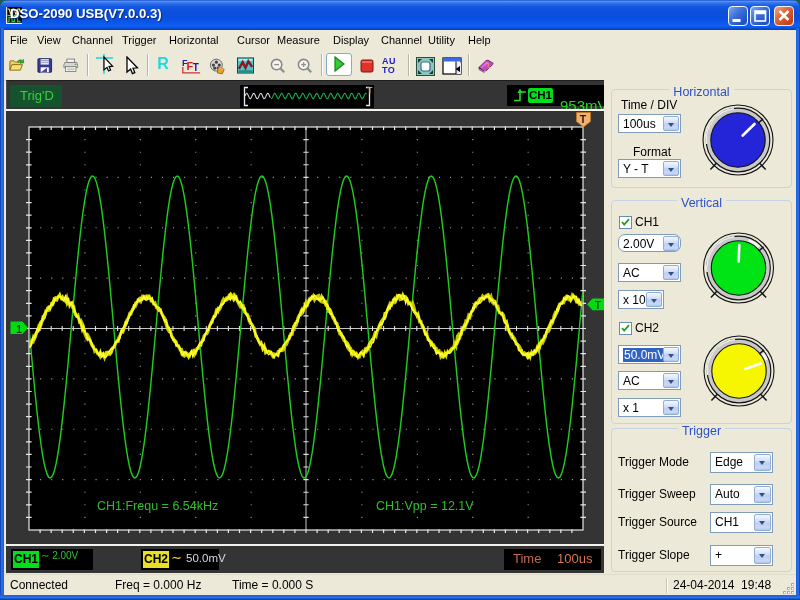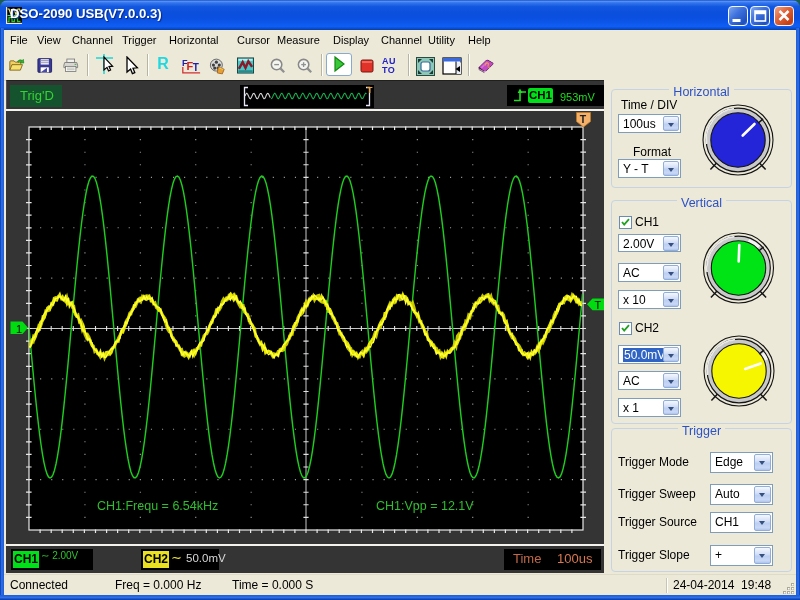--- a/index.html
+++ b/index.html
@@ -202,21 +202,21 @@
           <polyline points="0.0,10.0 0.9,8.0 1.8,7.2 2.7,8.2 3.6,10.3 4.5,12.2 5.4,12.8 6.3,11.6 7.2,9.5 8.1,7.7 9.0,7.3 9.9,8.6 10.8,10.7 11.7,12.5 12.6,12.7 13.5,11.2 14.4,9.0 15.3,7.4 16.2,7.4 17.1,9.0 18.0,11.2 18.9,12.7 19.8,12.5 20.7,10.7 21.6,8.6 22.5,7.3 23.4,7.7 24.3,9.5 25.2,11.6" fill="none" stroke="#d8d8d8" stroke-width="1.05"></polyline>
           <polyline points="26.1,12.8 27.0,12.2 27.9,10.3 28.8,8.2 29.7,7.2 30.6,8.0 31.5,10.0 32.4,12.0 33.3,12.8 34.2,11.8 35.1,9.7 36.0,7.8 36.9,7.2 37.8,8.4 38.7,10.5 39.6,12.3 40.5,12.7 41.4,11.4 42.3,9.3 43.2,7.5 44.1,7.3 45.0,8.8 45.9,11.0 46.8,12.6 47.7,12.6 48.6,11.0 49.5,8.8 50.4,7.3 51.3,7.5 52.2,9.3 53.1,11.4 54.0,12.7 54.9,12.3 55.8,10.5 56.7,8.4 57.6,7.2 58.5,7.8 59.4,9.7 60.3,11.8 61.2,12.8 62.1,12.0 63.0,10.0 63.9,8.0 64.8,7.2 65.7,8.2 66.6,10.3 67.5,12.2 68.4,12.8 69.3,11.6 70.2,9.5 71.1,7.7 72.0,7.3 72.9,8.6 73.8,10.7 74.7,12.5 75.6,12.7 76.5,11.2 77.4,9.0 78.3,7.4 79.2,7.4 80.1,9.0 81.0,11.2 81.9,12.7 82.8,12.5 83.7,10.7 84.6,8.6 85.5,7.3 86.4,7.7 87.3,9.5 88.2,11.6 89.1,12.8 90.0,12.2 90.9,10.3 91.8,8.2 92.7,7.2 93.6,8.0 94.5,10.0 95.4,12.0 96.3,12.8 97.2,11.8 98.1,9.7 99.0,7.8 99.9,7.2 100.8,8.4 101.7,10.5 102.6,12.3 103.5,12.7 104.4,11.4 105.3,9.3 106.2,7.5 107.1,7.3 108.0,8.8 108.9,11.0 109.8,12.6 110.7,12.6 111.6,11.0 112.5,8.8 113.4,7.3 114.3,7.5 115.2,9.3 116.1,11.4 117.0,12.7 117.9,12.3 118.8,10.5 119.7,8.4 120.6,7.2 121.5,7.8" fill="none" stroke="#17b24f" stroke-width="1.05"></polyline>
         </svg></div>
     </div>
  <div class="abs" id="rightbox">
       <svg class="abs" style="left:6px;top:2px;" width="18" height="17" viewBox="0 0 18 17">
         <path d="M1 13.5 L7 13.5 L7 5 M7 13.5 L7 5 M7 5 L13 5" fill="none" stroke="#22dd22" stroke-width="1.6"></path>
         <path d="M7 1.5 L4.6 6 L9.4 6 Z" fill="#22dd22"></path>
       </svg>
       <div class="abs" style="left:21px;top:2.5px;width:25px;height:15px;background:#00e018;border-radius:2px;color:#000;font-size:11.5px;font-weight:bold;text-align:center;line-height:15px;">CH1</div>
-      <div class="abs" style="left:53px;top:6px;color:#1fdf1f;font-size:11px;">953mV</div>
+      <div class="abs" style="left:53px;top:12px;color:#1fdf1f;font-size:15px;">953mV</div>
     </div>
 </div>
 <div class="abs" id="ridge1"></div>
 <div class="abs" id="scope"><svg width="599" height="433" viewBox="0 0 599 433">
       <rect x="0" y="0" width="599" height="433" fill="#343434"></rect>
       <rect x="23" y="16" width="554" height="403" fill="#000000" stroke="#e8e8e8" stroke-width="1.2"></rect>
       <path d="M78.4 28.6h1.1M78.4 41.2h1.1M78.4 53.8h1.1M78.4 66.4h1.1M78.4 79.0h1.1M78.4 91.6h1.1M78.4 104.2h1.1M78.4 116.8h1.1M78.4 129.3h1.1M78.4 141.9h1.1M78.4 154.5h1.1M78.4 167.1h1.1M78.4 179.7h1.1M78.4 192.3h1.1M78.4 204.9h1.1M78.4 217.5h1.1M78.4 230.1h1.1M78.4 242.7h1.1M78.4 255.3h1.1M78.4 267.9h1.1M78.4 280.5h1.1M78.4 293.1h1.1M78.4 305.7h1.1M78.4 318.2h1.1M78.4 330.8h1.1M78.4 343.4h1.1M78.4 356.0h1.1M78.4 368.6h1.1M78.4 381.2h1.1M78.4 393.8h1.1M78.4 406.4h1.1M133.8 28.6h1.1M133.8 41.2h1.1M133.8 53.8h1.1M133.8 66.4h1.1M133.8 79.0h1.1M133.8 91.6h1.1M133.8 104.2h1.1M133.8 116.8h1.1M133.8 129.3h1.1M133.8 141.9h1.1M133.8 154.5h1.1M133.8 167.1h1.1M133.8 179.7h1.1M133.8 192.3h1.1M133.8 204.9h1.1M133.8 217.5h1.1M133.8 230.1h1.1M133.8 242.7h1.1M133.8 255.3h1.1M133.8 267.9h1.1M133.8 280.5h1.1M133.8 293.1h1.1M133.8 305.7h1.1M133.8 318.2h1.1M133.8 330.8h1.1M133.8 343.4h1.1M133.8 356.0h1.1M133.8 368.6h1.1M133.8 381.2h1.1M133.8 393.8h1.1M133.8 406.4h1.1M189.2 28.6h1.1M189.2 41.2h1.1M189.2 53.8h1.1M189.2 66.4h1.1M189.2 79.0h1.1M189.2 91.6h1.1M189.2 104.2h1.1M189.2 116.8h1.1M189.2 129.3h1.1M189.2 141.9h1.1M189.2 154.5h1.1M189.2 167.1h1.1M189.2 179.7h1.1M189.2 192.3h1.1M189.2 204.9h1.1M189.2 217.5h1.1M189.2 230.1h1.1M189.2 242.7h1.1M189.2 255.3h1.1M189.2 267.9h1.1M189.2 280.5h1.1M189.2 293.1h1.1M189.2 305.7h1.1M189.2 318.2h1.1M189.2 330.8h1.1M189.2 343.4h1.1M189.2 356.0h1.1M189.2 368.6h1.1M189.2 381.2h1.1M189.2 393.8h1.1M189.2 406.4h1.1M244.6 28.6h1.1M244.6 41.2h1.1M244.6 53.8h1.1M244.6 66.4h1.1M244.6 79.0h1.1M244.6 91.6h1.1M244.6 104.2h1.1M244.6 116.8h1.1M244.6 129.3h1.1M244.6 141.9h1.1M244.6 154.5h1.1M244.6 167.1h1.1M244.6 179.7h1.1M244.6 192.3h1.1M244.6 204.9h1.1M244.6 217.5h1.1M244.6 230.1h1.1M244.6 242.7h1.1M244.6 255.3h1.1M244.6 267.9h1.1M244.6 280.5h1.1M244.6 293.1h1.1M244.6 305.7h1.1M244.6 318.2h1.1M244.6 330.8h1.1M244.6 343.4h1.1M244.6 356.0h1.1M244.6 368.6h1.1M244.6 381.2h1.1M244.6 393.8h1.1M244.6 406.4h1.1M355.4 28.6h1.1M355.4 41.2h1.1M355.4 53.8h1.1M355.4 66.4h1.1M355.4 79.0h1.1M355.4 91.6h1.1M355.4 104.2h1.1M355.4 116.8h1.1M355.4 129.3h1.1M355.4 141.9h1.1M355.4 154.5h1.1M355.4 167.1h1.1M355.4 179.7h1.1M355.4 192.3h1.1M355.4 204.9h1.1M355.4 217.5h1.1M355.4 230.1h1.1M355.4 242.7h1.1M355.4 255.3h1.1M355.4 267.9h1.1M355.4 280.5h1.1M355.4 293.1h1.1M355.4 305.7h1.1M355.4 318.2h1.1M355.4 330.8h1.1M355.4 343.4h1.1M355.4 356.0h1.1M355.4 368.6h1.1M355.4 381.2h1.1M355.4 393.8h1.1M355.4 406.4h1.1M410.8 28.6h1.1M410.8 41.2h1.1M410.8 53.8h1.1M410.8 66.4h1.1M410.8 79.0h1.1M410.8 91.6h1.1M410.8 104.2h1.1M410.8 116.8h1.1M410.8 129.3h1.1M410.8 141.9h1.1M410.8 154.5h1.1M410.8 167.1h1.1M410.8 179.7h1.1M410.8 192.3h1.1M410.8 204.9h1.1M410.8 217.5h1.1M410.8 230.1h1.1M410.8 242.7h1.1M410.8 255.3h1.1M410.8 267.9h1.1M410.8 280.5h1.1M410.8 293.1h1.1M410.8 305.7h1.1M410.8 318.2h1.1M410.8 330.8h1.1M410.8 343.4h1.1M410.8 356.0h1.1M410.8 368.6h1.1M410.8 381.2h1.1M410.8 393.8h1.1M410.8 406.4h1.1M466.2 28.6h1.1M466.2 41.2h1.1M466.2 53.8h1.1M466.2 66.4h1.1M466.2 79.0h1.1M466.2 91.6h1.1M466.2 104.2h1.1M466.2 116.8h1.1M466.2 129.3h1.1M466.2 141.9h1.1M466.2 154.5h1.1M466.2 167.1h1.1M466.2 179.7h1.1M466.2 192.3h1.1M466.2 204.9h1.1M466.2 217.5h1.1M466.2 230.1h1.1M466.2 242.7h1.1M466.2 255.3h1.1M466.2 267.9h1.1M466.2 280.5h1.1M466.2 293.1h1.1M466.2 305.7h1.1M466.2 318.2h1.1M466.2 330.8h1.1M466.2 343.4h1.1M466.2 356.0h1.1M466.2 368.6h1.1M466.2 381.2h1.1M466.2 393.8h1.1M466.2 406.4h1.1M521.6 28.6h1.1M521.6 41.2h1.1M521.6 53.8h1.1M521.6 66.4h1.1M521.6 79.0h1.1M521.6 91.6h1.1M521.6 104.2h1.1M521.6 116.8h1.1M521.6 129.3h1.1M521.6 141.9h1.1M521.6 154.5h1.1M521.6 167.1h1.1M521.6 179.7h1.1M521.6 192.3h1.1M521.6 204.9h1.1M521.6 217.5h1.1M521.6 230.1h1.1M521.6 242.7h1.1M521.6 255.3h1.1M521.6 267.9h1.1M521.6 280.5h1.1M521.6 293.1h1.1M521.6 305.7h1.1M521.6 318.2h1.1M521.6 330.8h1.1M521.6 343.4h1.1M521.6 356.0h1.1M521.6 368.6h1.1M521.6 381.2h1.1M521.6 393.8h1.1M521.6 406.4h1.1M34.1 66.4h1.1M45.2 66.4h1.1M56.2 66.4h1.1M67.3 66.4h1.1M78.4 66.4h1.1M89.5 66.4h1.1M100.6 66.4h1.1M111.6 66.4h1.1M122.7 66.4h1.1M133.8 66.4h1.1M144.9 66.4h1.1M156.0 66.4h1.1M167.0 66.4h1.1M178.1 66.4h1.1M189.2 66.4h1.1M200.3 66.4h1.1M211.4 66.4h1.1M222.4 66.4h1.1M233.5 66.4h1.1M244.6 66.4h1.1M255.7 66.4h1.1M266.8 66.4h1.1M277.8 66.4h1.1M288.9 66.4h1.1M300.0 66.4h1.1M311.1 66.4h1.1M322.2 66.4h1.1M333.2 66.4h1.1M344.3 66.4h1.1M355.4 66.4h1.1M366.5 66.4h1.1M377.6 66.4h1.1M388.6 66.4h1.1M399.7 66.4h1.1M410.8 66.4h1.1M421.9 66.4h1.1M433.0 66.4h1.1M444.0 66.4h1.1M455.1 66.4h1.1M466.2 66.4h1.1M477.3 66.4h1.1M488.4 66.4h1.1M499.4 66.4h1.1M510.5 66.4h1.1M521.6 66.4h1.1M532.7 66.4h1.1M543.8 66.4h1.1M554.8 66.4h1.1M565.9 66.4h1.1M34.1 116.8h1.1M45.2 116.8h1.1M56.2 116.8h1.1M67.3 116.8h1.1M78.4 116.8h1.1M89.5 116.8h1.1M100.6 116.8h1.1M111.6 116.8h1.1M122.7 116.8h1.1M133.8 116.8h1.1M144.9 116.8h1.1M156.0 116.8h1.1M167.0 116.8h1.1M178.1 116.8h1.1M189.2 116.8h1.1M200.3 116.8h1.1M211.4 116.8h1.1M222.4 116.8h1.1M233.5 116.8h1.1M244.6 116.8h1.1M255.7 116.8h1.1M266.8 116.8h1.1M277.8 116.8h1.1M288.9 116.8h1.1M300.0 116.8h1.1M311.1 116.8h1.1M322.2 116.8h1.1M333.2 116.8h1.1M344.3 116.8h1.1M355.4 116.8h1.1M366.5 116.8h1.1M377.6 116.8h1.1M388.6 116.8h1.1M399.7 116.8h1.1M410.8 116.8h1.1M421.9 116.8h1.1M433.0 116.8h1.1M444.0 116.8h1.1M455.1 116.8h1.1M466.2 116.8h1.1M477.3 116.8h1.1M488.4 116.8h1.1M499.4 116.8h1.1M510.5 116.8h1.1M521.6 116.8h1.1M532.7 116.8h1.1M543.8 116.8h1.1M554.8 116.8h1.1M565.9 116.8h1.1M34.1 167.1h1.1M45.2 167.1h1.1M56.2 167.1h1.1M67.3 167.1h1.1M78.4 167.1h1.1M89.5 167.1h1.1M100.6 167.1h1.1M111.6 167.1h1.1M122.7 167.1h1.1M133.8 167.1h1.1M144.9 167.1h1.1M156.0 167.1h1.1M167.0 167.1h1.1M178.1 167.1h1.1M189.2 167.1h1.1M200.3 167.1h1.1M211.4 167.1h1.1M222.4 167.1h1.1M233.5 167.1h1.1M244.6 167.1h1.1M255.7 167.1h1.1M266.8 167.1h1.1M277.8 167.1h1.1M288.9 167.1h1.1M300.0 167.1h1.1M311.1 167.1h1.1M322.2 167.1h1.1M333.2 167.1h1.1M344.3 167.1h1.1M355.4 167.1h1.1M366.5 167.1h1.1M377.6 167.1h1.1M388.6 167.1h1.1M399.7 167.1h1.1M410.8 167.1h1.1M421.9 167.1h1.1M433.0 167.1h1.1M444.0 167.1h1.1M455.1 167.1h1.1M466.2 167.1h1.1M477.3 167.1h1.1M488.4 167.1h1.1M499.4 167.1h1.1M510.5 167.1h1.1M521.6 167.1h1.1M532.7 167.1h1.1M543.8 167.1h1.1M554.8 167.1h1.1M565.9 167.1h1.1M34.1 267.9h1.1M45.2 267.9h1.1M56.2 267.9h1.1M67.3 267.9h1.1M78.4 267.9h1.1M89.5 267.9h1.1M100.6 267.9h1.1M111.6 267.9h1.1M122.7 267.9h1.1M133.8 267.9h1.1M144.9 267.9h1.1M156.0 267.9h1.1M167.0 267.9h1.1M178.1 267.9h1.1M189.2 267.9h1.1M200.3 267.9h1.1M211.4 267.9h1.1M222.4 267.9h1.1M233.5 267.9h1.1M244.6 267.9h1.1M255.7 267.9h1.1M266.8 267.9h1.1M277.8 267.9h1.1M288.9 267.9h1.1M300.0 267.9h1.1M311.1 267.9h1.1M322.2 267.9h1.1M333.2 267.9h1.1M344.3 267.9h1.1M355.4 267.9h1.1M366.5 267.9h1.1M377.6 267.9h1.1M388.6 267.9h1.1M399.7 267.9h1.1M410.8 267.9h1.1M421.9 267.9h1.1M433.0 267.9h1.1M444.0 267.9h1.1M455.1 267.9h1.1M466.2 267.9h1.1M477.3 267.9h1.1M488.4 267.9h1.1M499.4 267.9h1.1M510.5 267.9h1.1M521.6 267.9h1.1M532.7 267.9h1.1M543.8 267.9h1.1M554.8 267.9h1.1M565.9 267.9h1.1M34.1 318.2h1.1M45.2 318.2h1.1M56.2 318.2h1.1M67.3 318.2h1.1M78.4 318.2h1.1M89.5 318.2h1.1M100.6 318.2h1.1M111.6 318.2h1.1M122.7 318.2h1.1M133.8 318.2h1.1M144.9 318.2h1.1M156.0 318.2h1.1M167.0 318.2h1.1M178.1 318.2h1.1M189.2 318.2h1.1M200.3 318.2h1.1M211.4 318.2h1.1M222.4 318.2h1.1M233.5 318.2h1.1M244.6 318.2h1.1M255.7 318.2h1.1M266.8 318.2h1.1M277.8 318.2h1.1M288.9 318.2h1.1M300.0 318.2h1.1M311.1 318.2h1.1M322.2 318.2h1.1M333.2 318.2h1.1M344.3 318.2h1.1M355.4 318.2h1.1M366.5 318.2h1.1M377.6 318.2h1.1M388.6 318.2h1.1M399.7 318.2h1.1M410.8 318.2h1.1M421.9 318.2h1.1M433.0 318.2h1.1M444.0 318.2h1.1M455.1 318.2h1.1M466.2 318.2h1.1M477.3 318.2h1.1M488.4 318.2h1.1M499.4 318.2h1.1M510.5 318.2h1.1M521.6 318.2h1.1M532.7 318.2h1.1M543.8 318.2h1.1M554.8 318.2h1.1M565.9 318.2h1.1M34.1 368.6h1.1M45.2 368.6h1.1M56.2 368.6h1.1M67.3 368.6h1.1M78.4 368.6h1.1M89.5 368.6h1.1M100.6 368.6h1.1M111.6 368.6h1.1M122.7 368.6h1.1M133.8 368.6h1.1M144.9 368.6h1.1M156.0 368.6h1.1M167.0 368.6h1.1M178.1 368.6h1.1M189.2 368.6h1.1M200.3 368.6h1.1M211.4 368.6h1.1M222.4 368.6h1.1M233.5 368.6h1.1M244.6 368.6h1.1M255.7 368.6h1.1M266.8 368.6h1.1M277.8 368.6h1.1M288.9 368.6h1.1M300.0 368.6h1.1M311.1 368.6h1.1M322.2 368.6h1.1M333.2 368.6h1.1M344.3 368.6h1.1M355.4 368.6h1.1M366.5 368.6h1.1M377.6 368.6h1.1M388.6 368.6h1.1M399.7 368.6h1.1M410.8 368.6h1.1M421.9 368.6h1.1M433.0 368.6h1.1M444.0 368.6h1.1M455.1 368.6h1.1M466.2 368.6h1.1M477.3 368.6h1.1M488.4 368.6h1.1M499.4 368.6h1.1M510.5 368.6h1.1M521.6 368.6h1.1M532.7 368.6h1.1M543.8 368.6h1.1M554.8 368.6h1.1M565.9 368.6h1.1" stroke="#9b9b9b" stroke-width="1.1" fill="none"></path>
       <line x1="300.0" y1="16" x2="300.0" y2="419" stroke="#c8c8c8" stroke-width="1"></line>
       <line x1="23" y1="217.5" x2="577" y2="217.5" stroke="#c8c8c8" stroke-width="1"></line>
       <path d="M297.4 28.6h5.2M297.4 41.2h5.2M297.4 53.8h5.2M297.4 66.4h5.2M297.4 79.0h5.2M297.4 91.6h5.2M297.4 104.2h5.2M297.4 116.8h5.2M297.4 129.3h5.2M297.4 141.9h5.2M297.4 154.5h5.2M297.4 167.1h5.2M297.4 179.7h5.2M297.4 192.3h5.2M297.4 204.9h5.2M297.4 217.5h5.2M297.4 230.1h5.2M297.4 242.7h5.2M297.4 255.3h5.2M297.4 267.9h5.2M297.4 280.5h5.2M297.4 293.1h5.2M297.4 305.7h5.2M297.4 318.2h5.2M297.4 330.8h5.2M297.4 343.4h5.2M297.4 356.0h5.2M297.4 368.6h5.2M297.4 381.2h5.2M297.4 393.8h5.2M297.4 406.4h5.2M34.1 214.9v5.2M45.2 214.9v5.2M56.2 214.9v5.2M67.3 214.9v5.2M78.4 214.9v5.2M89.5 214.9v5.2M100.6 214.9v5.2M111.6 214.9v5.2M122.7 214.9v5.2M133.8 214.9v5.2M144.9 214.9v5.2M156.0 214.9v5.2M167.0 214.9v5.2M178.1 214.9v5.2M189.2 214.9v5.2M200.3 214.9v5.2M211.4 214.9v5.2M222.4 214.9v5.2M233.5 214.9v5.2M244.6 214.9v5.2M255.7 214.9v5.2M266.8 214.9v5.2M277.8 214.9v5.2M288.9 214.9v5.2M300.0 214.9v5.2M311.1 214.9v5.2M322.2 214.9v5.2M333.2 214.9v5.2M344.3 214.9v5.2M355.4 214.9v5.2M366.5 214.9v5.2M377.6 214.9v5.2M388.6 214.9v5.2M399.7 214.9v5.2M410.8 214.9v5.2M421.9 214.9v5.2M433.0 214.9v5.2M444.0 214.9v5.2M455.1 214.9v5.2M466.2 214.9v5.2M477.3 214.9v5.2M488.4 214.9v5.2M499.4 214.9v5.2M510.5 214.9v5.2M521.6 214.9v5.2M532.7 214.9v5.2M543.8 214.9v5.2M554.8 214.9v5.2M565.9 214.9v5.2" stroke="#e0e0e0" stroke-width="1.1" fill="none"></path>
@@ -269,29 +269,29 @@
     </div>
     <div class="grp" style="top:120px;height:224px;">
       <div class="gtitle"><span>Vertical</span></div>
     </div>
     <div class="chk" style="left:15px;top:136px;">
       <svg width="11" height="11" viewBox="0 0 11 11" style="position:absolute;left:0px;top:0px;">
         <path d="M2 5 L4.2 7.6 L9 2.2" fill="none" stroke="#21a121" stroke-width="1.8"></path>
       </svg>
     </div>
     <span class="lbl" style="left:31px;top:135px;">CH1</span>
-    <div class="combo" style="left:14px;top:154px;width:63px;height:18px;">
+    <div class="combo" style="left:14px;top:154px;width:63px;height:18px;border-radius:7px;">
       <span class="tx">2.00V</span>
       <span class="cbtn" style=""></span>
     </div>
     <div class="combo" style="left:14px;top:183px;width:63px;height:19px;">
       <span class="tx">AC</span>
       <span class="cbtn" style=""></span>
     </div>
-    <div class="combo" style="left:14px;top:210px;width:63px;height:19px;">
+    <div class="combo" style="left:14px;top:210px;width:46px;height:19px;">
       <span class="tx">x 10</span>
       <span class="cbtn" style=""></span>
     </div>
     <div class="chk" style="left:15px;top:242px;">
       <svg width="11" height="11" viewBox="0 0 11 11" style="position:absolute;left:0px;top:0px;">
         <path d="M2 5 L4.2 7.6 L9 2.2" fill="none" stroke="#21a121" stroke-width="1.8"></path>
       </svg>
     </div>
     <span class="lbl" style="left:31px;top:241px;">CH2</span>
     <div class="combo" style="left:14px;top:265px;width:63px;height:19px;">

